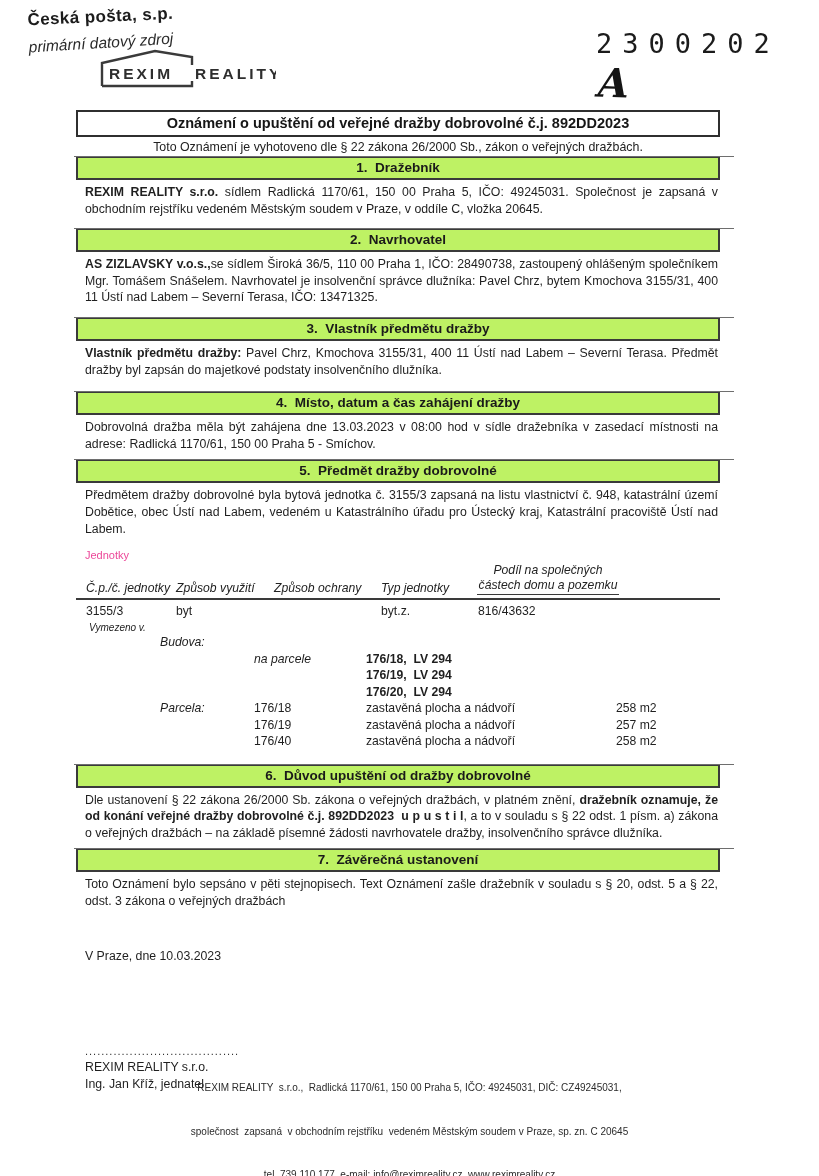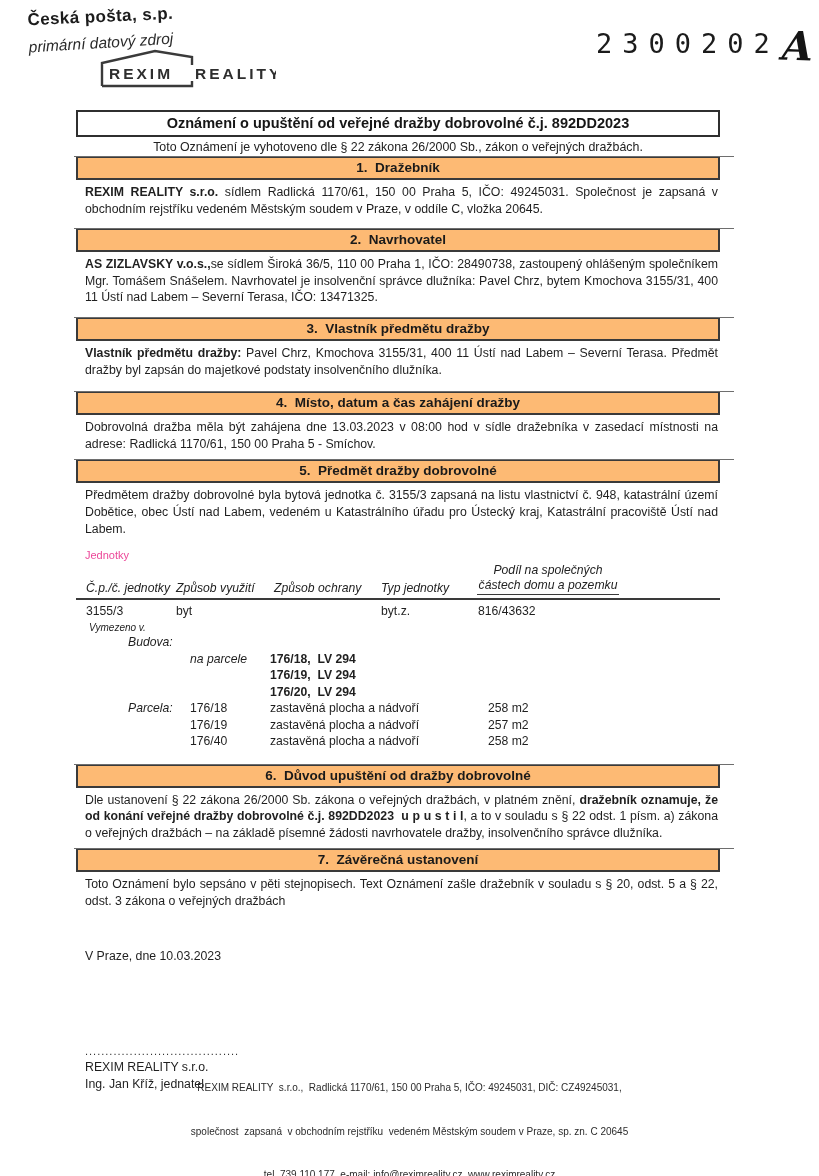--- a/index.html
+++ b/index.html
@@ -17,21 +17,21 @@
 
   
   .postal { position: absolute; left: 28px; top: 7px; transform: rotate(-2.5deg); }
   .postal-name { font-weight: bold; font-size: 17px; letter-spacing: .4px; color: #1c1c1c; }
   .postal-sub { font-style: italic; font-size: 15.5px; margin-top: 7px; transform: rotate(-1deg); color: #2a2a2a; }
 
   
   .logo { position: absolute; left: 98px; top: 48px; }
 
   
-  .stamp { position: absolute; left: 596px; top: 22px; display: flex; align-items: flex-start; }
+  .stamp { position: absolute; left: 596px; top: 22px; display: flex; align-items: flex-start; flex-direction: column; }
   .stamp-number {
     font-family: "DejaVu Sans Mono", monospace;
     font-size: 27px; letter-spacing: 10px; color: #1b1b1b; padding-top: 6px;
   }
   .stamp-letter {
     font-family: "DejaVu Serif", serif; font-style: italic; font-weight: bold;
     font-size: 40px; color: #151515; margin-left: 2px; transform: rotate(2deg);
   }
 
   
@@ -40,21 +40,21 @@
   .box-title {
     border: 2px solid #2f2f2f; text-align: center; font-weight: bold;
     font-size: 14.5px; padding: 3px 4px 4px; white-space: pre-wrap; color: #161616;
   }
   .subtitle { text-align: center; font-size: 12.4px; padding: 3px 0 2px; color: #222; }
 
   .sec-head {
     position: relative;
     border: 2px solid #3a3a3a; text-align: center; font-weight: bold;
     font-size: 13.5px; padding: 2px 4px 3px; white-space: pre-wrap; color: #1a1a1a;
-    background: #fdba74;
+    background: #bef264;
   }
   .sec-head::before {
     content: ""; position: absolute; top: -2px; left: -4px; width: calc(100% + 20px);
     border-top: 1.5px solid #6e6e6e;
   }
   .sec-body {
     font-size: 12.3px; line-height: 16.6px; text-align: justify;
     padding: 4px 2px 7px 9px; color: #1f1f1f;
   }
   .b { font-weight: bold; }
@@ -71,21 +71,21 @@
   .uh5 { width: 172px; text-align: center; line-height: 15px; }
   .uh5 .l2 { display: inline-block; border-bottom: 1.5px solid #3a3a3a; padding: 0 2px 1px; }
   .utable-row {
     display: grid; grid-template-columns: 90px 98px 107px 81px 1fr;
     padding: 4px 0 2px 10px; font-size: 12.2px; color: #1f1f1f;
   }
   .uv5 { margin-left: 16px; }
   .vymezeno { font-style: italic; font-size: 10px; margin: 2px 0 1px 13px; color: #222; }
   .vrow {
     display: grid; grid-template-columns: 52px 62px 80px 218px 1fr;
-    font-size: 12.2px; line-height: 16.5px; color: #1f1f1f;
+    font-size: 12.2px; line-height: 16.5px; color: #1f1f1f; gap: 32px;
   }
   .lv { white-space: pre-wrap; }
 
   
   .closing { margin-top: 32px; padding-left: 9px; font-size: 12.3px; color: #1f1f1f; }
   .signature { margin-top: 80px; padding-left: 9px; font-size: 12.3px; line-height: 16.5px; color: #1f1f1f; }
   .sig-dots { letter-spacing: 1px; font-size: 11px; color: #333; }
 
   
   .footer {

